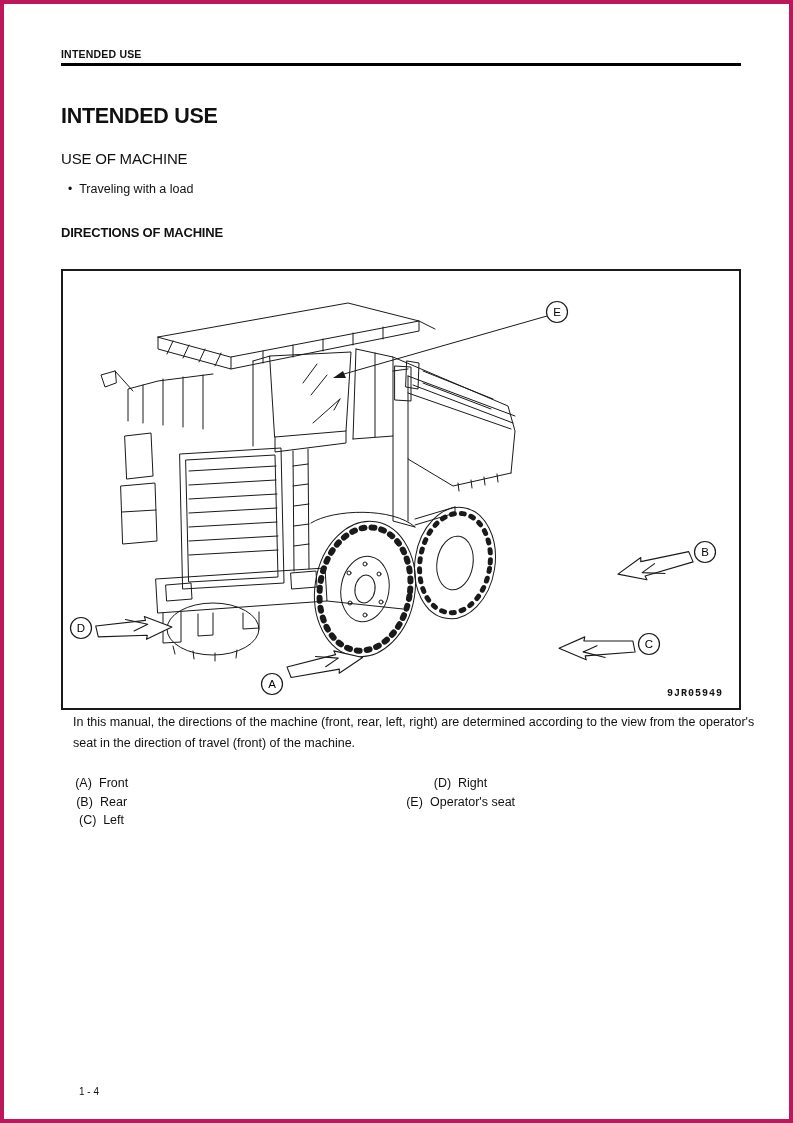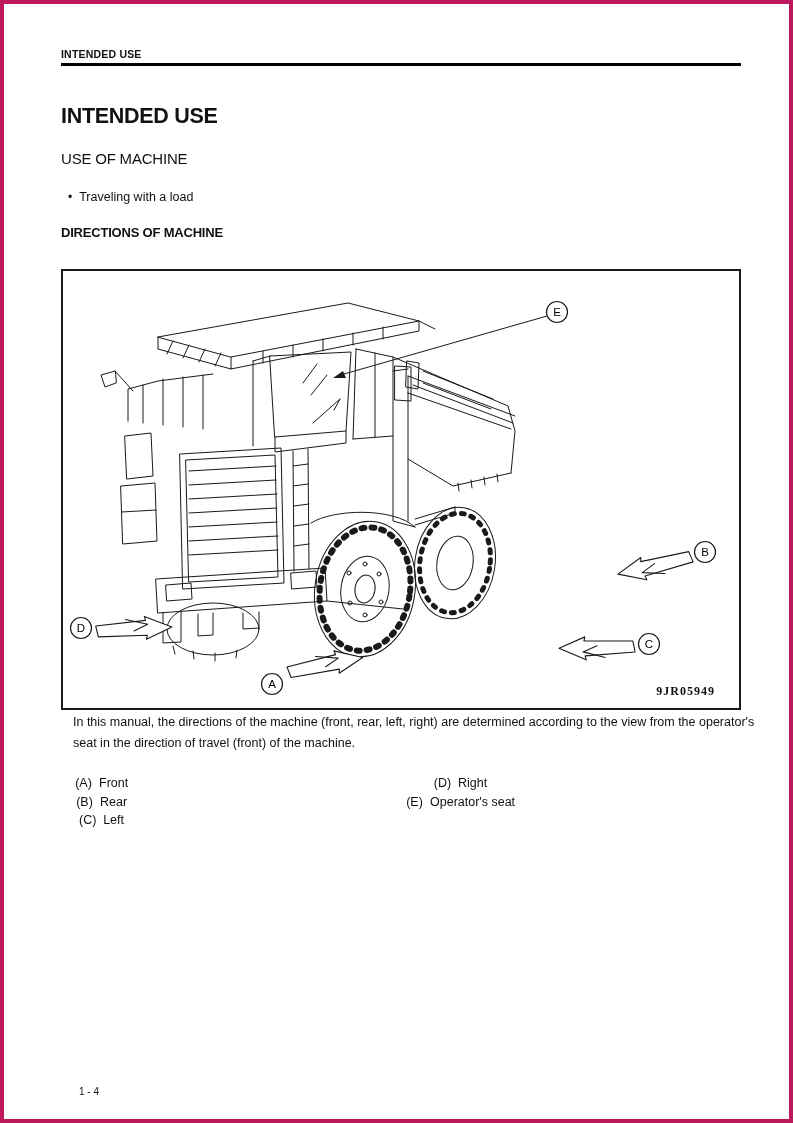--- a/index.html
+++ b/index.html
@@ -11,27 +11,27 @@
   }
   .hdr-left  { position:absolute; left:57px; top:44px; font-size:10.5px; font-weight:bold; letter-spacing:.2px; }
   .hdr-right { position:absolute; left:57px; top:39px; width:680px; text-align:right; font-size:12.5px; font-weight:bold; }
   .hdr-rule  { position:absolute; left:57px; top:59px; width:680px; height:3px; background:#000; }
 
   .doc-title { position:absolute; left:57px; top:100px; font-size:21.5px; font-weight:bold; letter-spacing:-.3px; }
   .watermark { position:absolute; left:186px; top:106px; font-size:27px; font-weight:normal; white-space:nowrap; }
 
   .sec-use-heading { position:absolute; left:57px; top:146px; font-size:15px; font-weight:normal; letter-spacing:-.2px; }
   .use-intro       { position:absolute; left:57px; top:166px; font-size:12.5px; }
-  .use-bullets     { position:absolute; left:64px; top:186px; font-size:12.5px; list-style:none; }
+  .use-bullets     { position:absolute; left:64px; top:178px; font-size:12.5px; list-style:none; }
   .use-bullets li::before { content:"\2022"; margin-right:7px; font-size:12px; }
 
   .sec-dir-heading { position:absolute; left:57px; top:221px; font-size:13px; font-weight:bold; letter-spacing:-.2px; }
 
   .figure-box { position:absolute; left:57px; top:265px; width:680px; height:441px; border:2px solid #1a1a1a; background:#fff; }
-  .figure-code { position:absolute; right:24px; bottom:9px; font-family:Liberation Serif, serif; font-size:12px; font-weight:bold; letter-spacing:1px; }
+  .figure-code { position:absolute; right:16px; bottom:9px; font-family:Liberation Mono, monospace; font-size:10px; font-weight:bold; letter-spacing:1px; }
   .figure-box svg { position:absolute; left:0; top:0; }
   .fig-label { font-family:"Liberation Sans", sans-serif; font-size:11.5px; }
 
   .caption { position:absolute; left:69px; top:708px; width:684px; font-size:12.5px; line-height:21px; }
 
   .legend { position:absolute; left:64px; top:770px; width:660px; font-size:12.5px; }
   .legend-col { position:absolute; top:0; }
   .legend-col.left  { left:0; }
   .legend-col.right { left:331px; }
   .legend-row { height:18.6px; line-height:18.6px; white-space:nowrap;text-align:center; }

